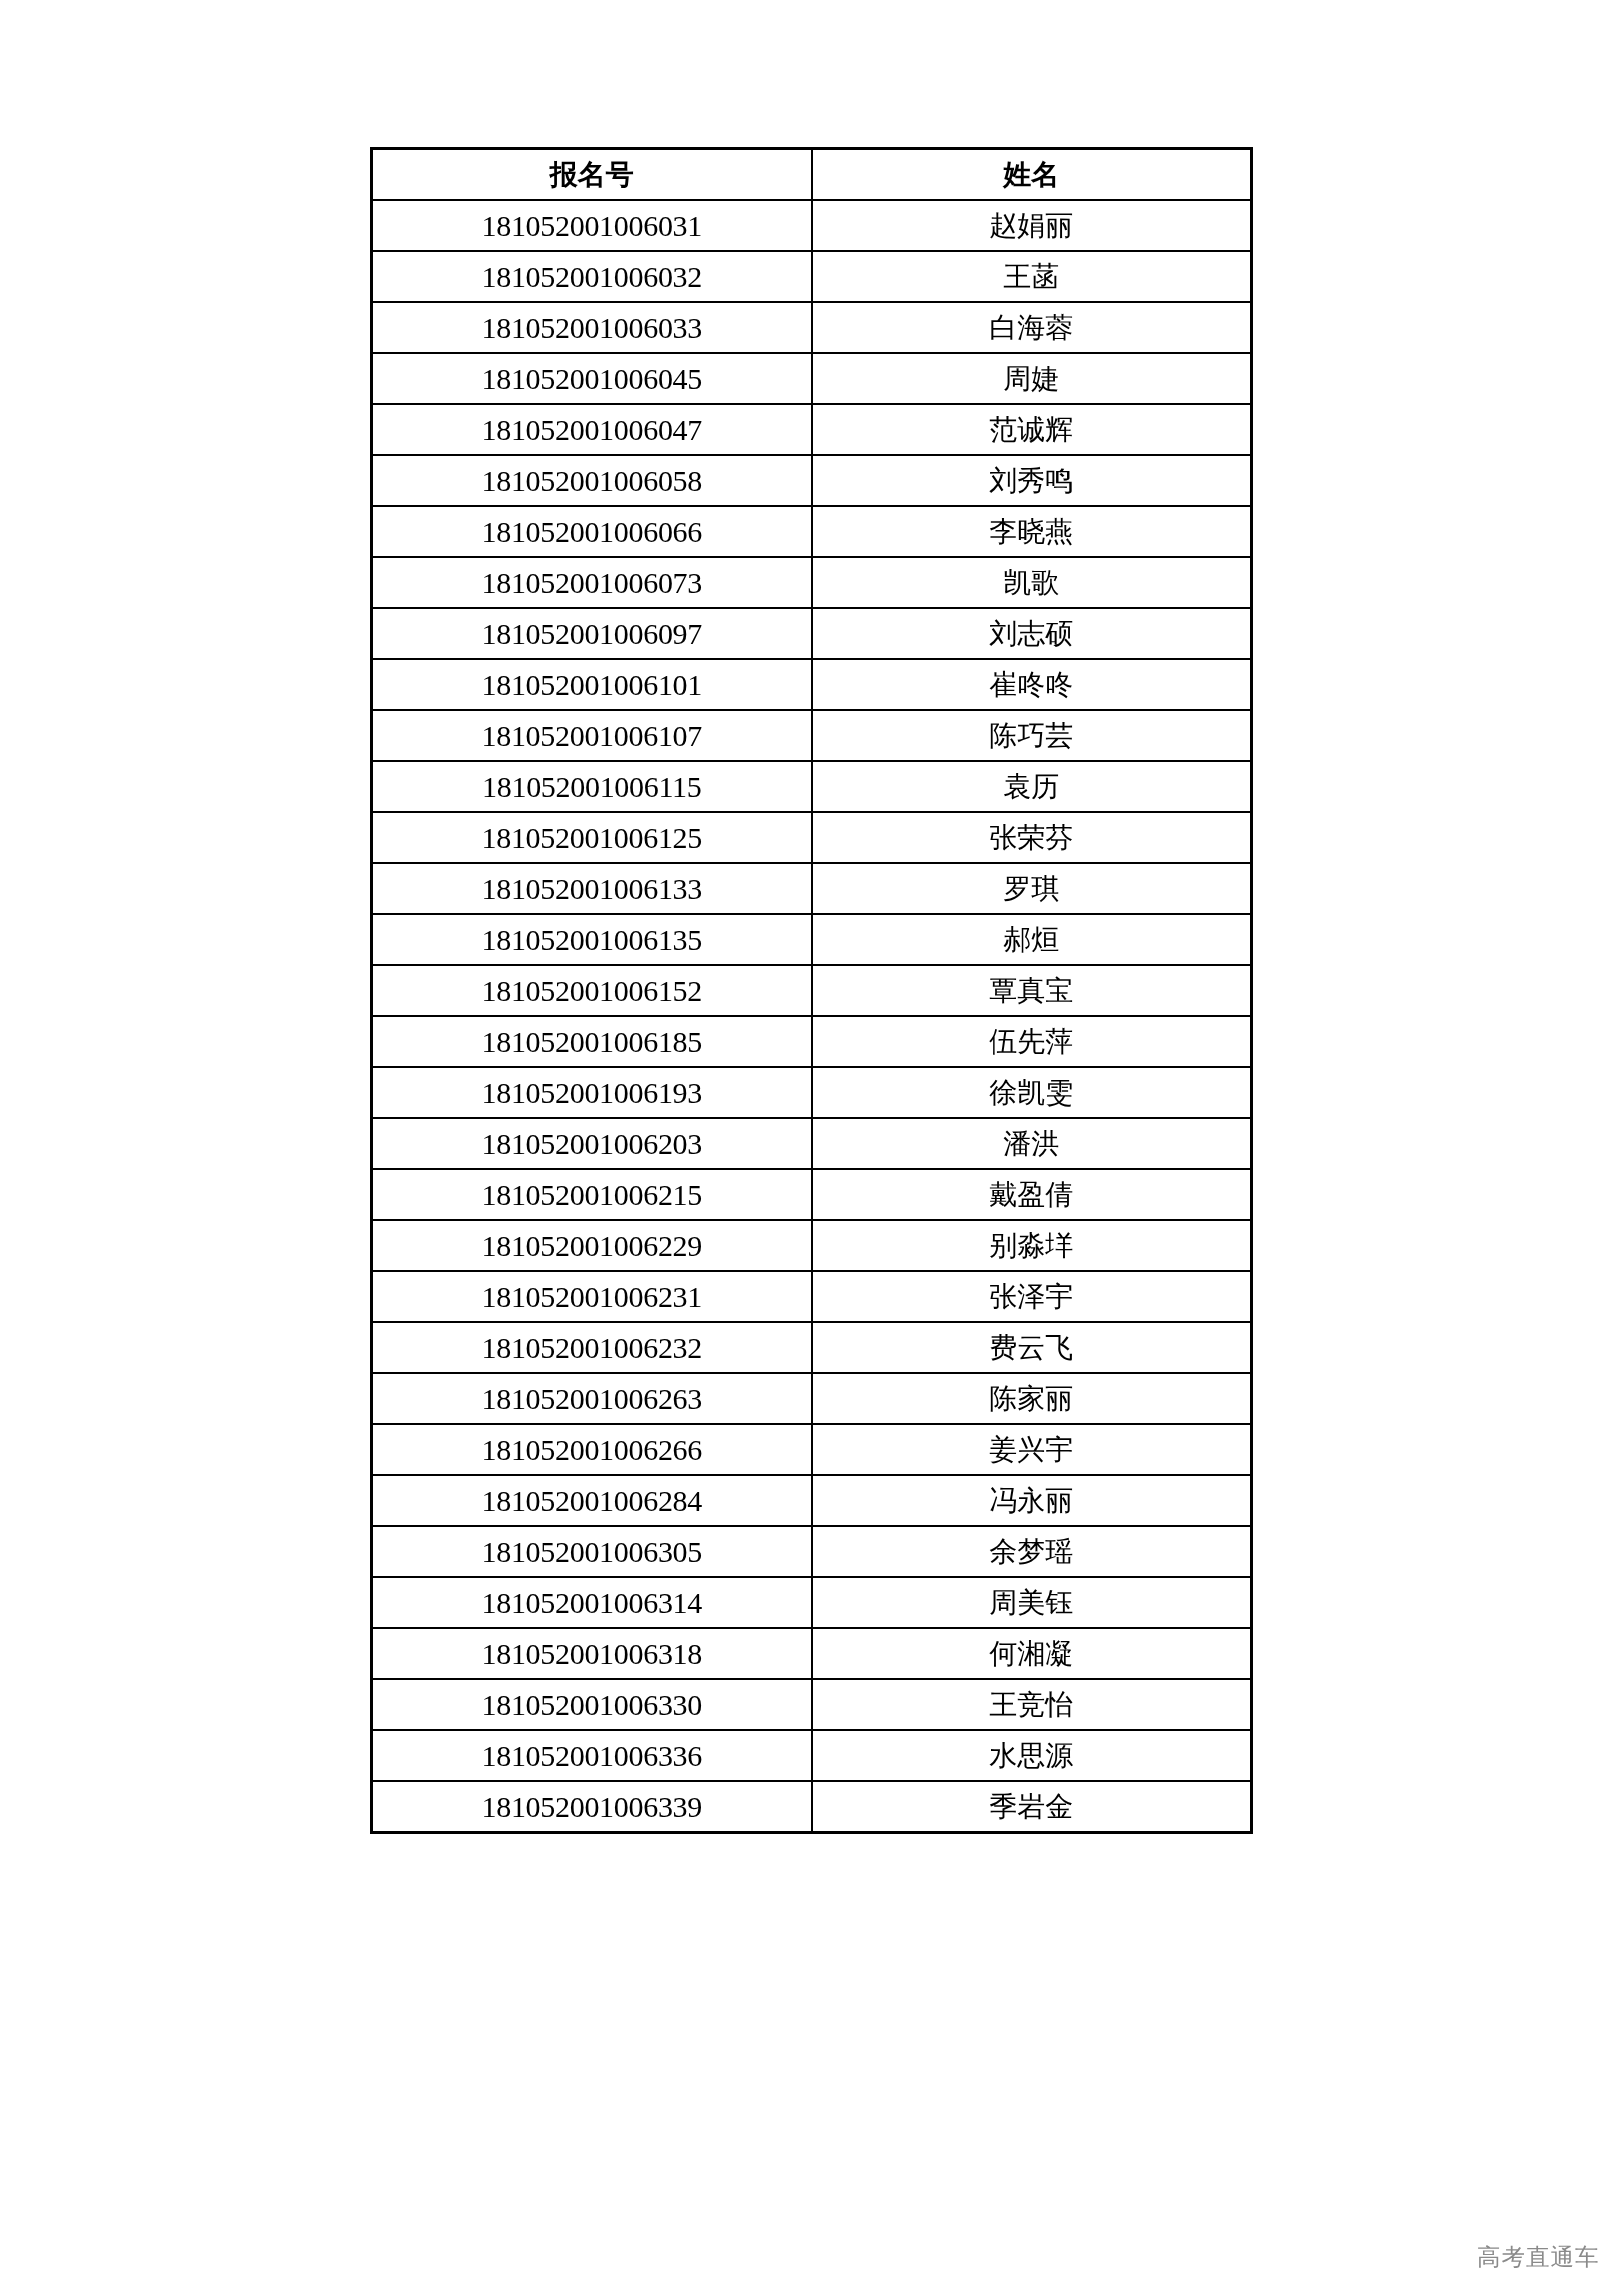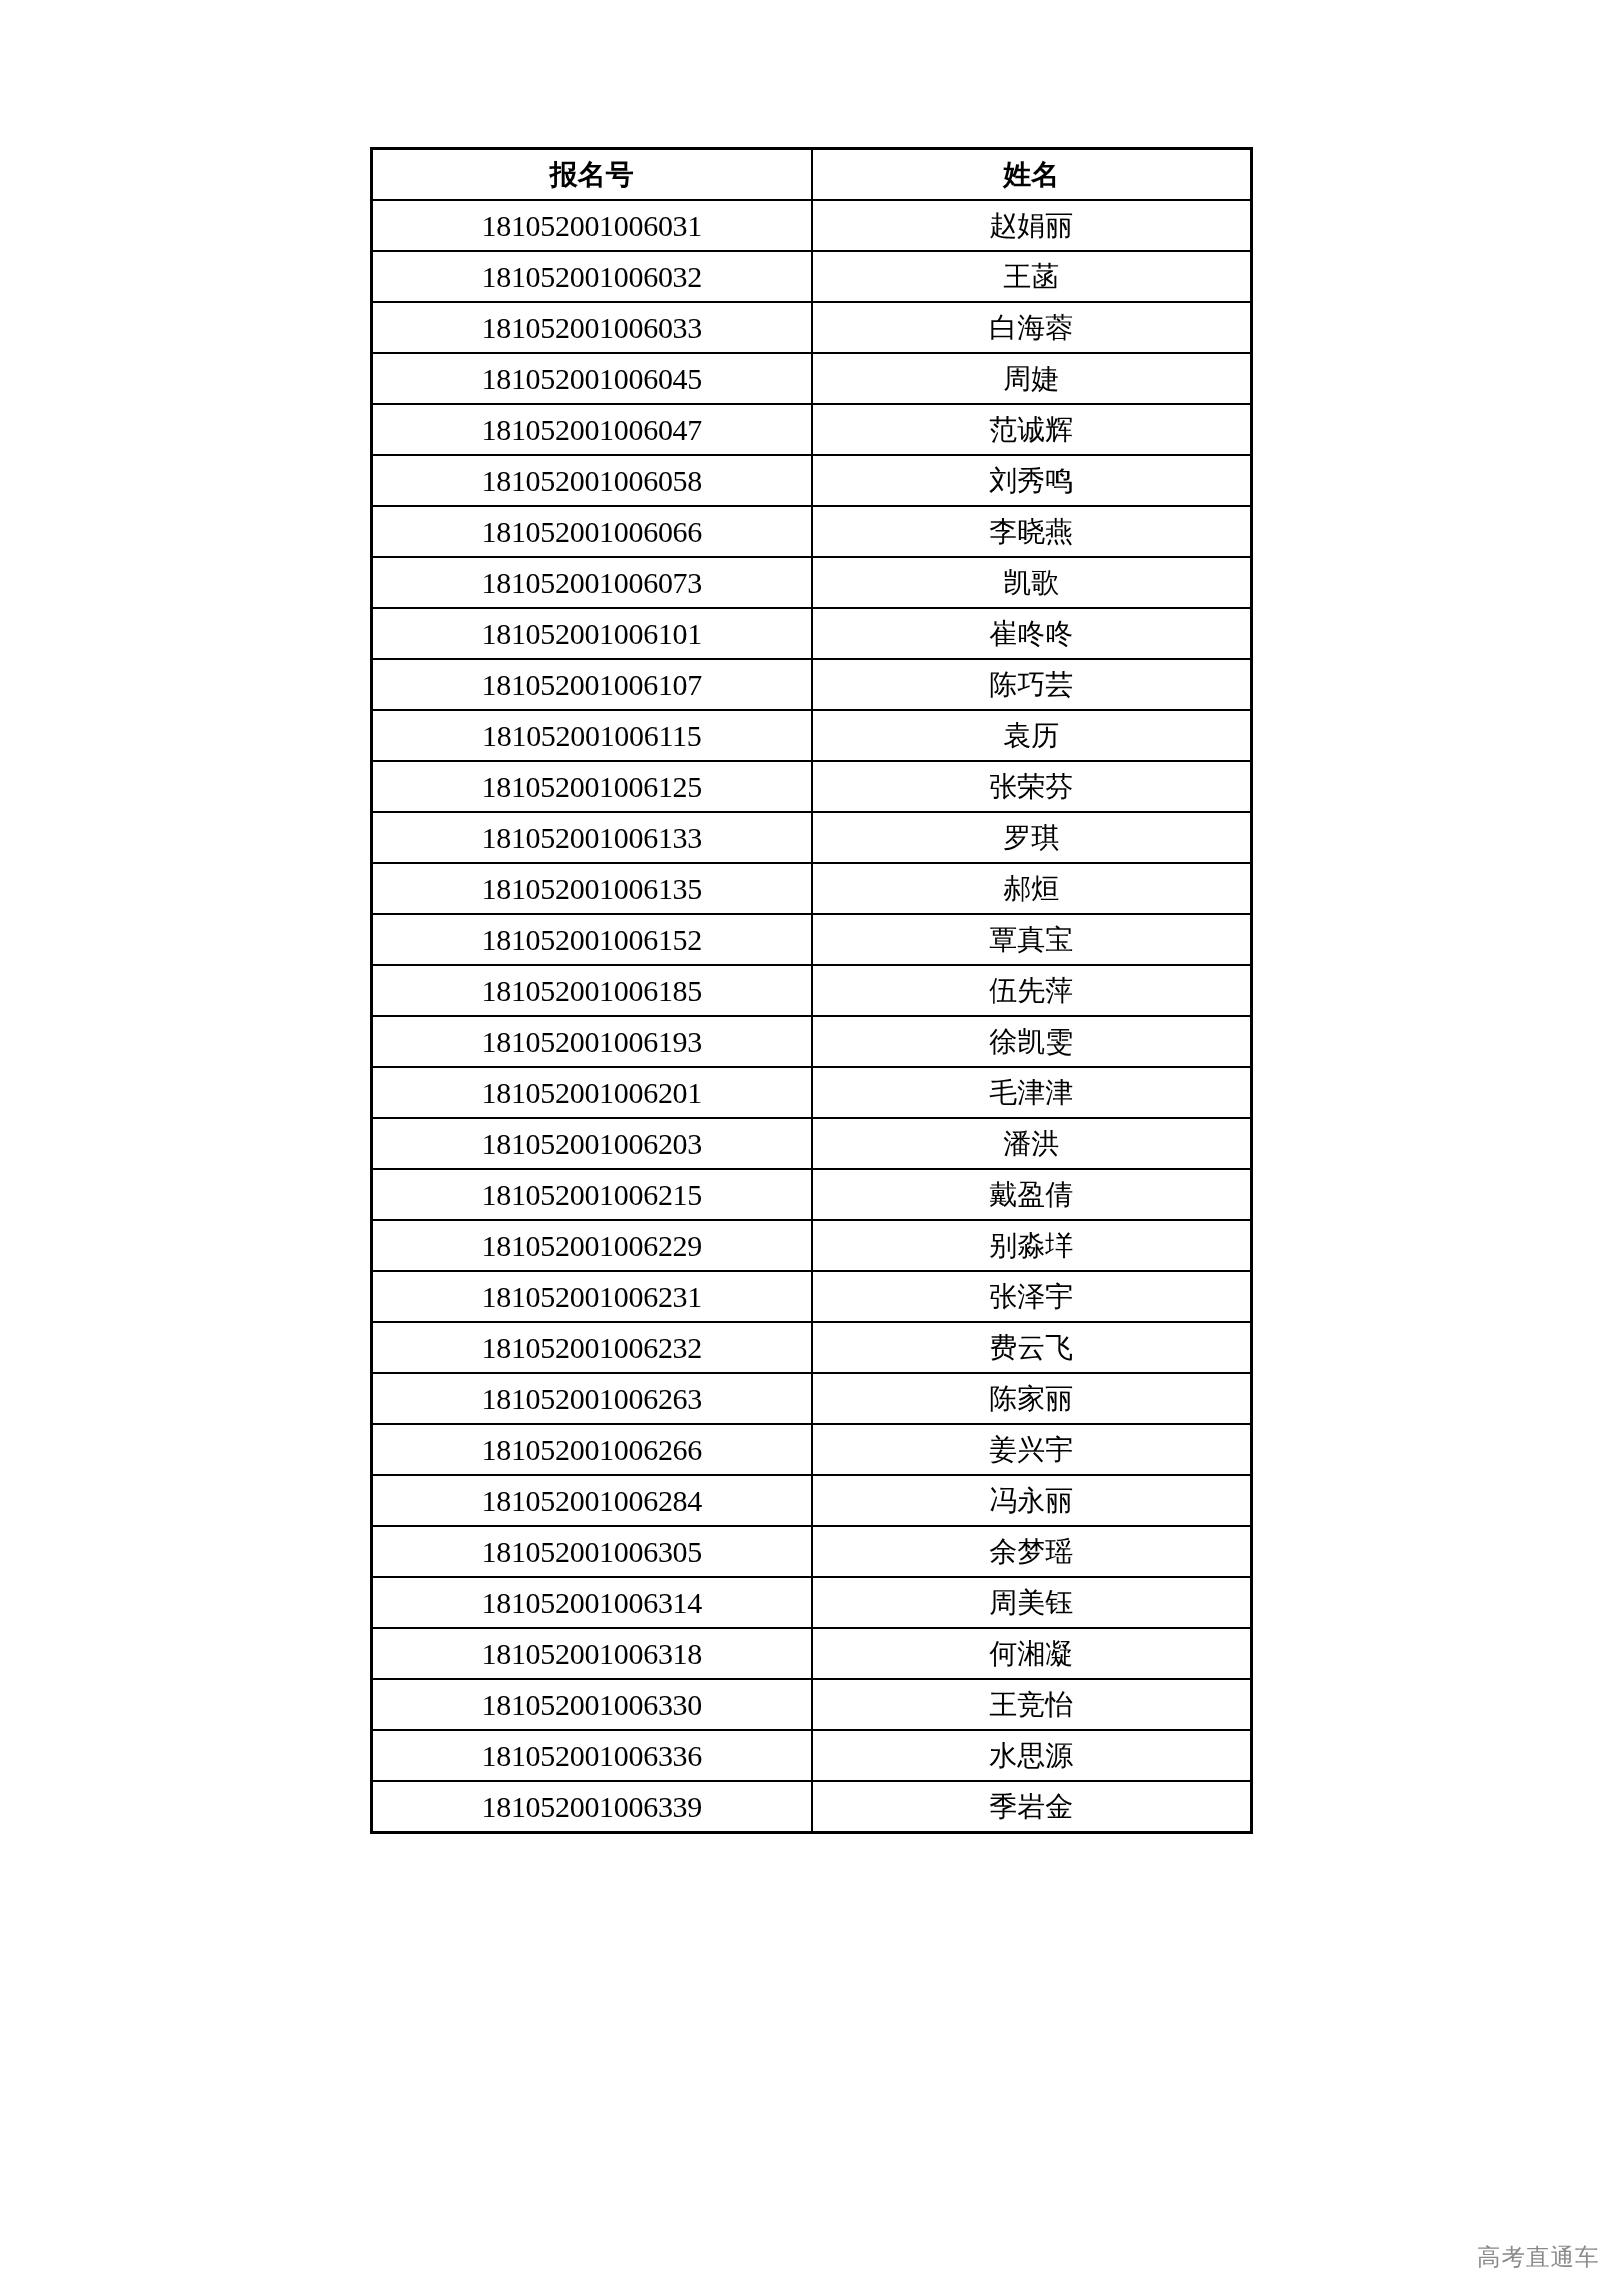--- a/index.html
+++ b/index.html
@@ -79,20 +79,24 @@
         </tr>
         <tr>
           <td class="id">181052001006066</td>
           <td class="name">李晓燕</td>
         </tr>
         <tr>
           <td class="id">181052001006073</td>
           <td class="name">凯歌</td>
         </tr>
         <tr>
+          <td class="id">181052001006097</td>
+          <td class="name">刘志硕</td>
+        </tr>
+        <tr>
           <td class="id">181052001006101</td>
           <td class="name">崔咚咚</td>
         </tr>
         <tr>
           <td class="id">181052001006107</td>
           <td class="name">陈巧芸</td>
         </tr>
         <tr>
           <td class="id">181052001006115</td>
           <td class="name">袁历</td>
@@ -113,24 +117,20 @@
           <td class="id">181052001006152</td>
           <td class="name">覃真宝</td>
         </tr>
         <tr>
           <td class="id">181052001006185</td>
           <td class="name">伍先萍</td>
         </tr>
         <tr>
           <td class="id">181052001006193</td>
           <td class="name">徐凯雯</td>
-        </tr>
-        <tr>
-          <td class="id">181052001006201</td>
-          <td class="name">毛津津</td>
         </tr>
         <tr>
           <td class="id">181052001006203</td>
           <td class="name">潘洪</td>
         </tr>
         <tr>
           <td class="id">181052001006215</td>
           <td class="name">戴盈倩</td>
         </tr>
         <tr>

